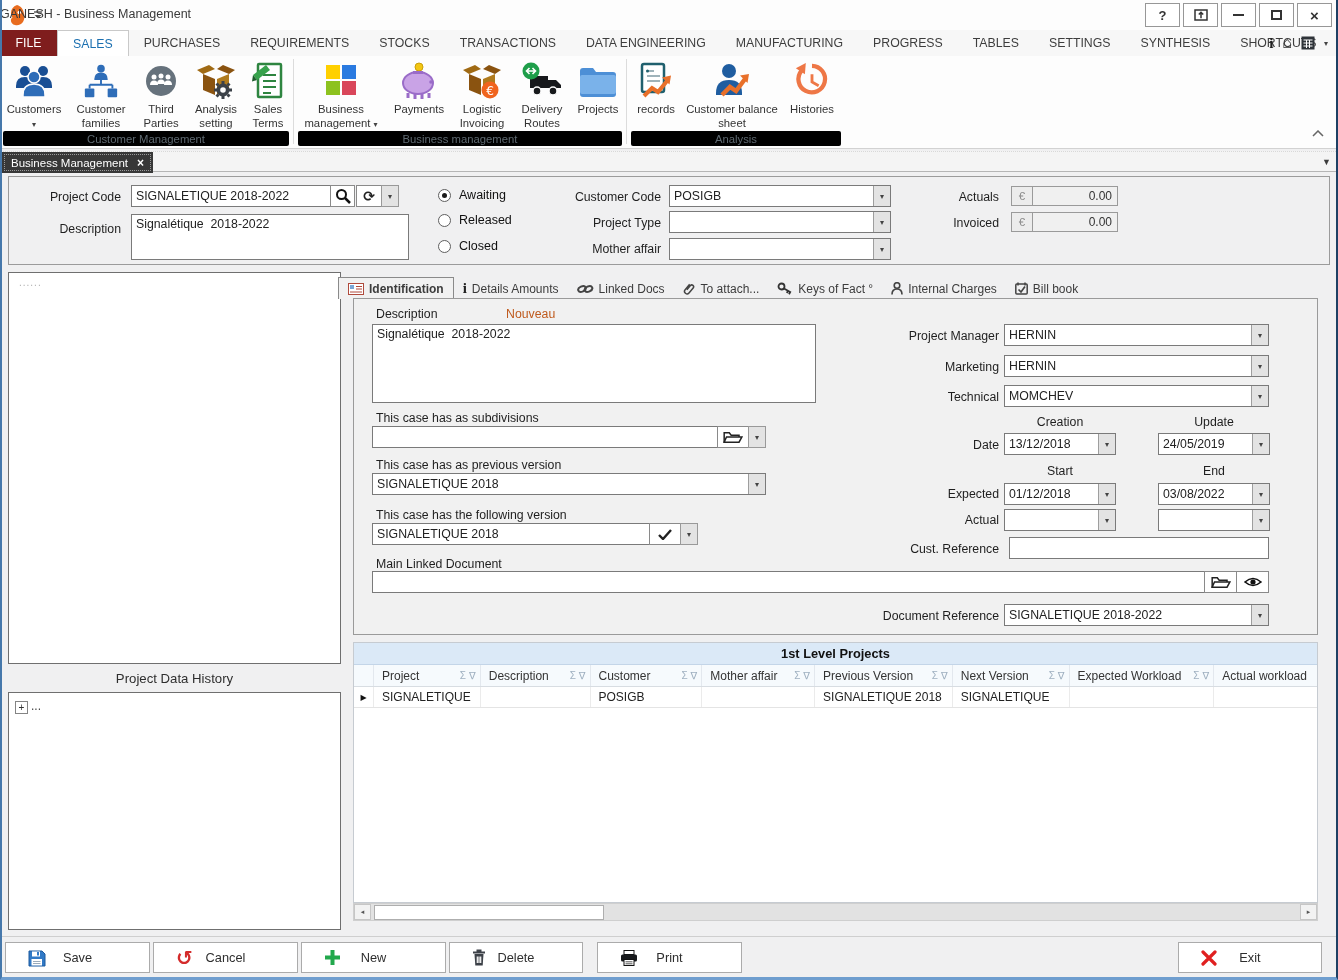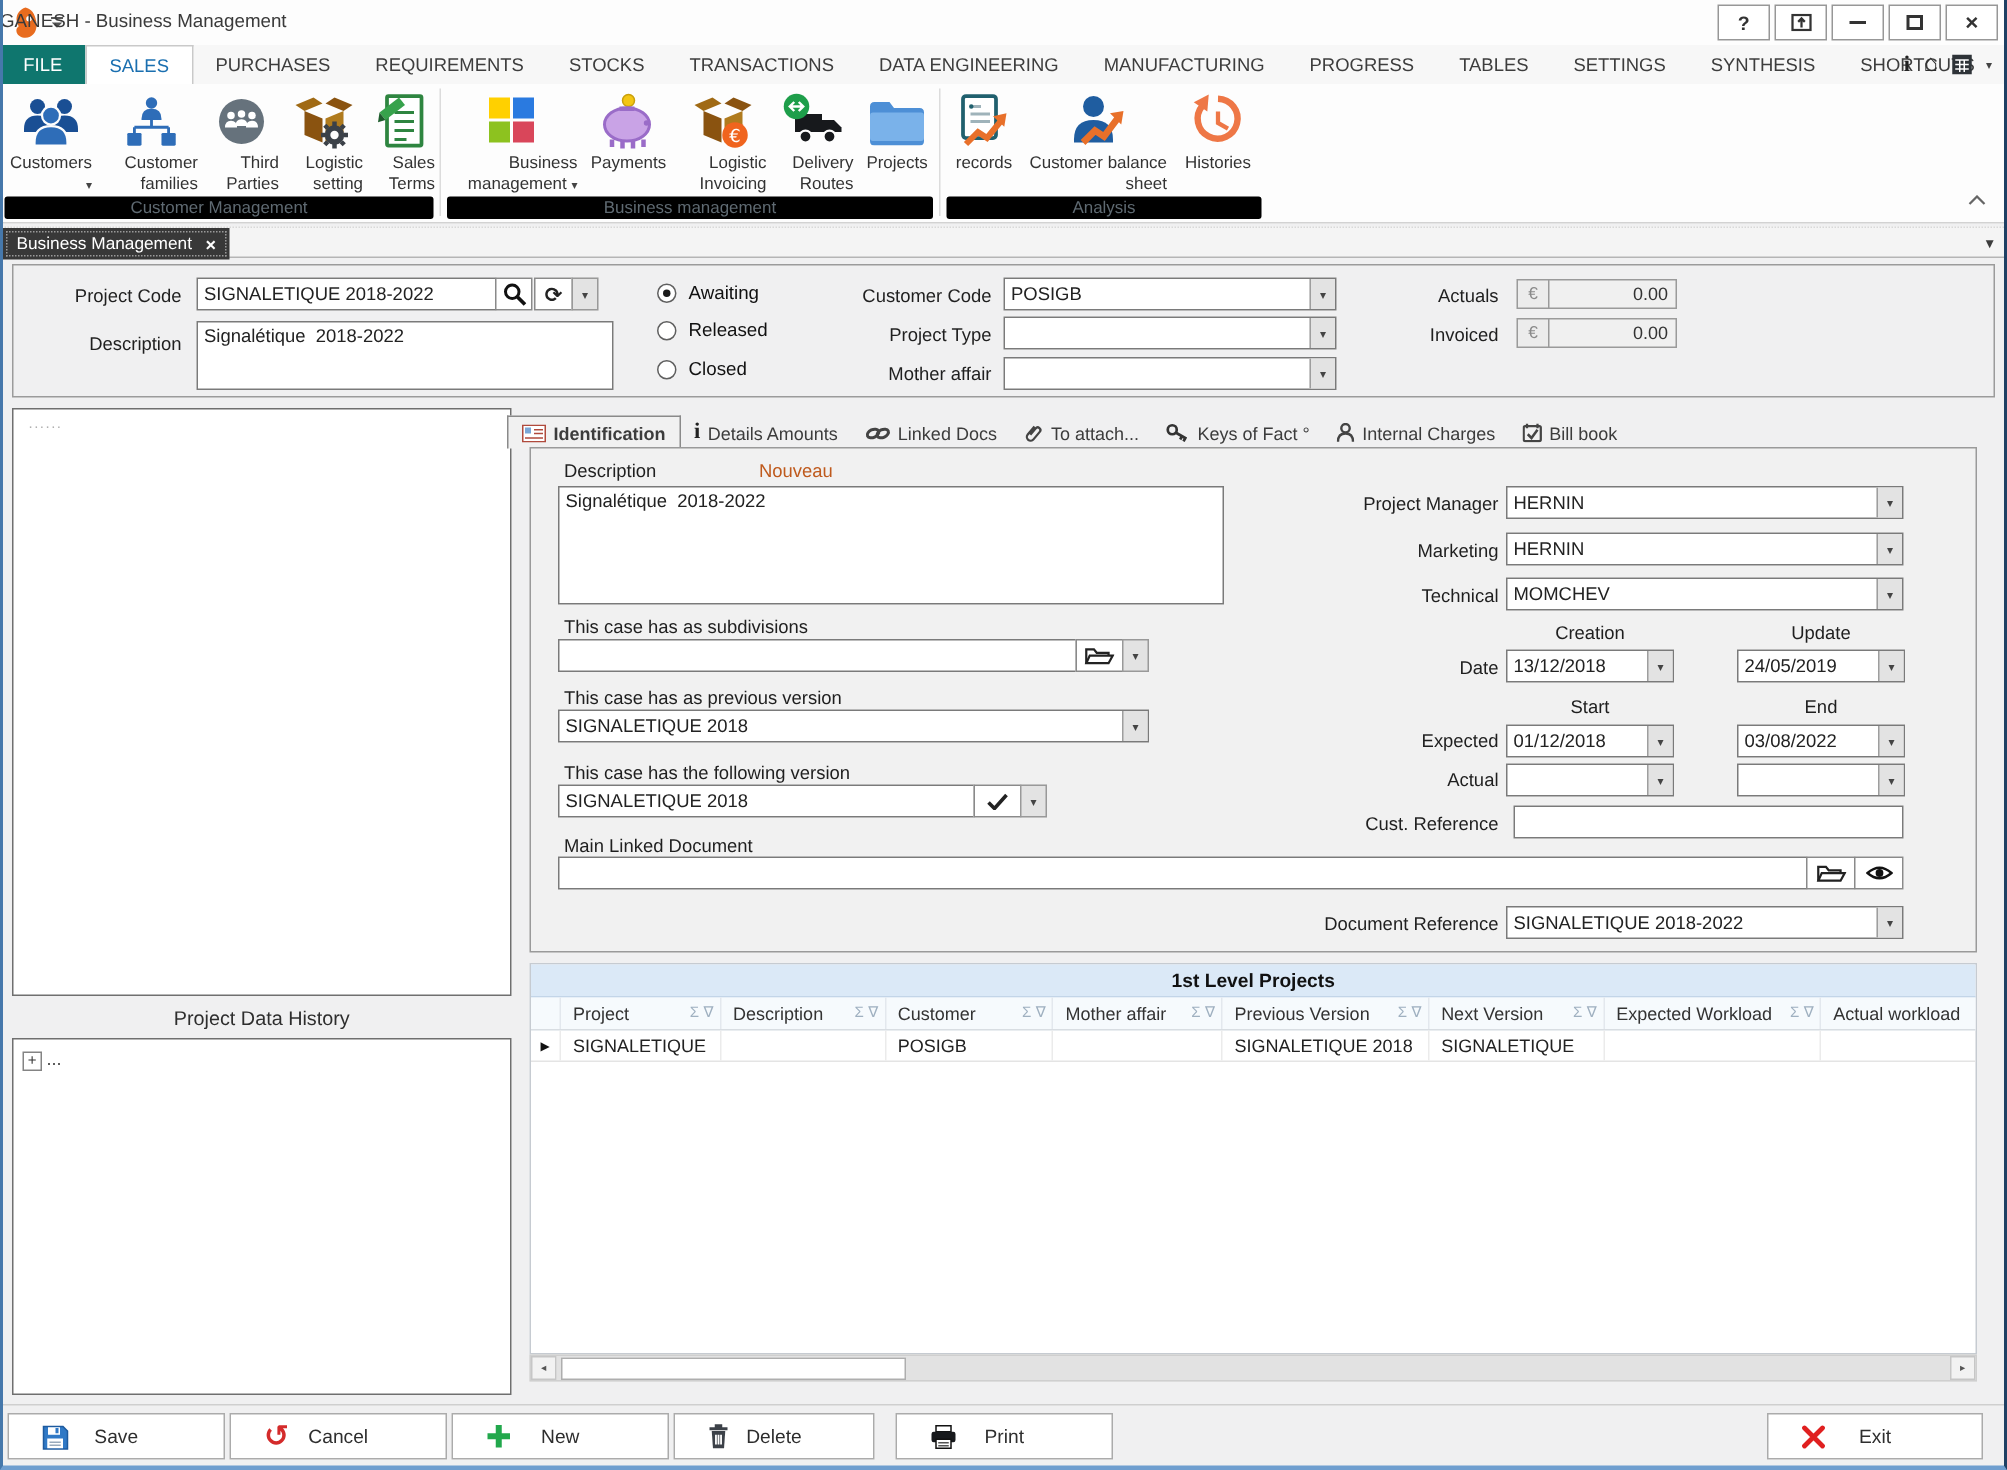--- a/index.html
+++ b/index.html
@@ -16,34 +16,34 @@
   .winbtns { position:absolute; right:6px; top:3px; display:flex; gap:3px; }
   .winbtn { width:35px; height:24px; background:#fff; border:1px solid #979797; display:flex;
             align-items:center; justify-content:center; font-size:13px; font-weight:bold; color:#333; }
   .minbar { width:11px; height:2px; background:#333; display:inline-block; }
   .maxbox { width:11px; height:10px; border:2px solid #333; display:inline-block; }
   .bigx { font-size:15px; font-weight:bold; }
 
   
   .menubar { position:absolute; top:30px; left:0; width:100%; height:26px; background:#f7f7f7; display:flex; }
   .menu-item { padding:0 15px; height:26px; display:flex; align-items:center; color:#3d3d3d; font-size:12.3px; }
-  .menu-item.file { background:#0f766e; color:#fff; min-width:57px; justify-content:center; margin-left:0; }
+  .menu-item.file { background:#7f1d1d; color:#fff; min-width:57px; justify-content:center; margin-left:0; }
   .menu-item.active { background:#fff; border:1px solid #c9c9c9; border-bottom:none; color:#1a6fb0; }
   .menu-right { position:absolute; right:10px; top:0; height:26px; display:flex; align-items:center; gap:9px; }
   .glyph-info { font-family:"Liberation Serif","DejaVu Serif",serif; font-weight:900; font-size:15px; color:#222; }
   .glyph-home { font-size:16px; font-weight:bold; color:#2e2e2e; }
 
   
   .ribbon { position:absolute; top:56px; left:0; width:100%; height:93px; background:#fdfdfd;
             border-bottom:1px solid #d2d2d2; display:flex; }
   .rgroup { display:flex; flex-direction:column; }
   .ritems { flex:1; display:flex; align-items:flex-start; justify-content:center; padding-top:3px; }
   .ritem { display:flex; flex-direction:column; align-items:center; padding:1px 2px; height:72px; }
   .ricon { height:42px; display:flex; align-items:center; justify-content:center; }
-  .rlabel { font-size:11.3px; color:#333; text-align:right; line-height:1.25; }
+  .rlabel { font-size:11.3px; color:#333; text-align:center; line-height:1.25; }
   .rdd { font-size:8px; color:#444; }
   .rfooter { height:17px; background:#000000; border-radius:2px; margin:0 3px 2px;
              display:flex; align-items:center; justify-content:center; color:#5f6a72; font-size:11.3px; }
   .rsep { width:1px; background:#dcdcdc; margin:3px 1px 4px; }
   .rcollapse { position:absolute; right:14px; bottom:8px; cursor:pointer; }
 
   
   .doctabs { position:absolute; top:151px; left:0; width:100%; height:21px; background:#f4f4f4;
              border-bottom:1px solid #b5b5b5; border-top:1px dotted #d8d8d8; }
   .doctab { position:absolute; left:2px; top:0; height:21px; background:#383838; color:#fff; display:flex;
@@ -244,21 +244,21 @@
             <path d="M33 12 L39 8 L27 3 L21 7 Z" fill="#8a5310"></path>
             <g transform="translate(27,28)">
               <g stroke="#3b4148" stroke-width="3">
                   <path d="M0 -9 V-6 M0 9 V6 M-9 0 H-6 M9 0 H6 M-6.5 -6.5 L-4.5 -4.5 M6.5 6.5 L4.5 4.5 M-6.5 6.5 L-4.5 4.5 M6.5 -6.5 L4.5 -4.5"></path>
                 </g>
               <circle r="6.5" fill="#3b4148"></circle>
                 <circle r="2.8" fill="#fdfdfd"></circle>
             </g>
           </svg>
         </div>
-        <div class="rlabel">Logistic setting</div>
+        <div class="rlabel">Analysis setting</div>
       </div>
       <div class="ritem" style="width:48px">
         <div class="ricon">
           <svg width="34" height="38" viewBox="0 0 34 38">
             <rect x="7" y="2" width="23" height="33" fill="#fff" stroke="#2e8540" stroke-width="2.5" rx="1"></rect>
             <g stroke="#2e8540" stroke-width="2">
                 <path d="M12 13 h13 M12 19 h13 M12 25 h13 M12 31 h8"></path>
               </g>
             <path d="M2 13 L15 3 L19 8 L6 18 Z" fill="#37a24c"></path>
             <path d="M2 13 L6 18 L1 19.5 Z" fill="#1d5c2c"></path>

